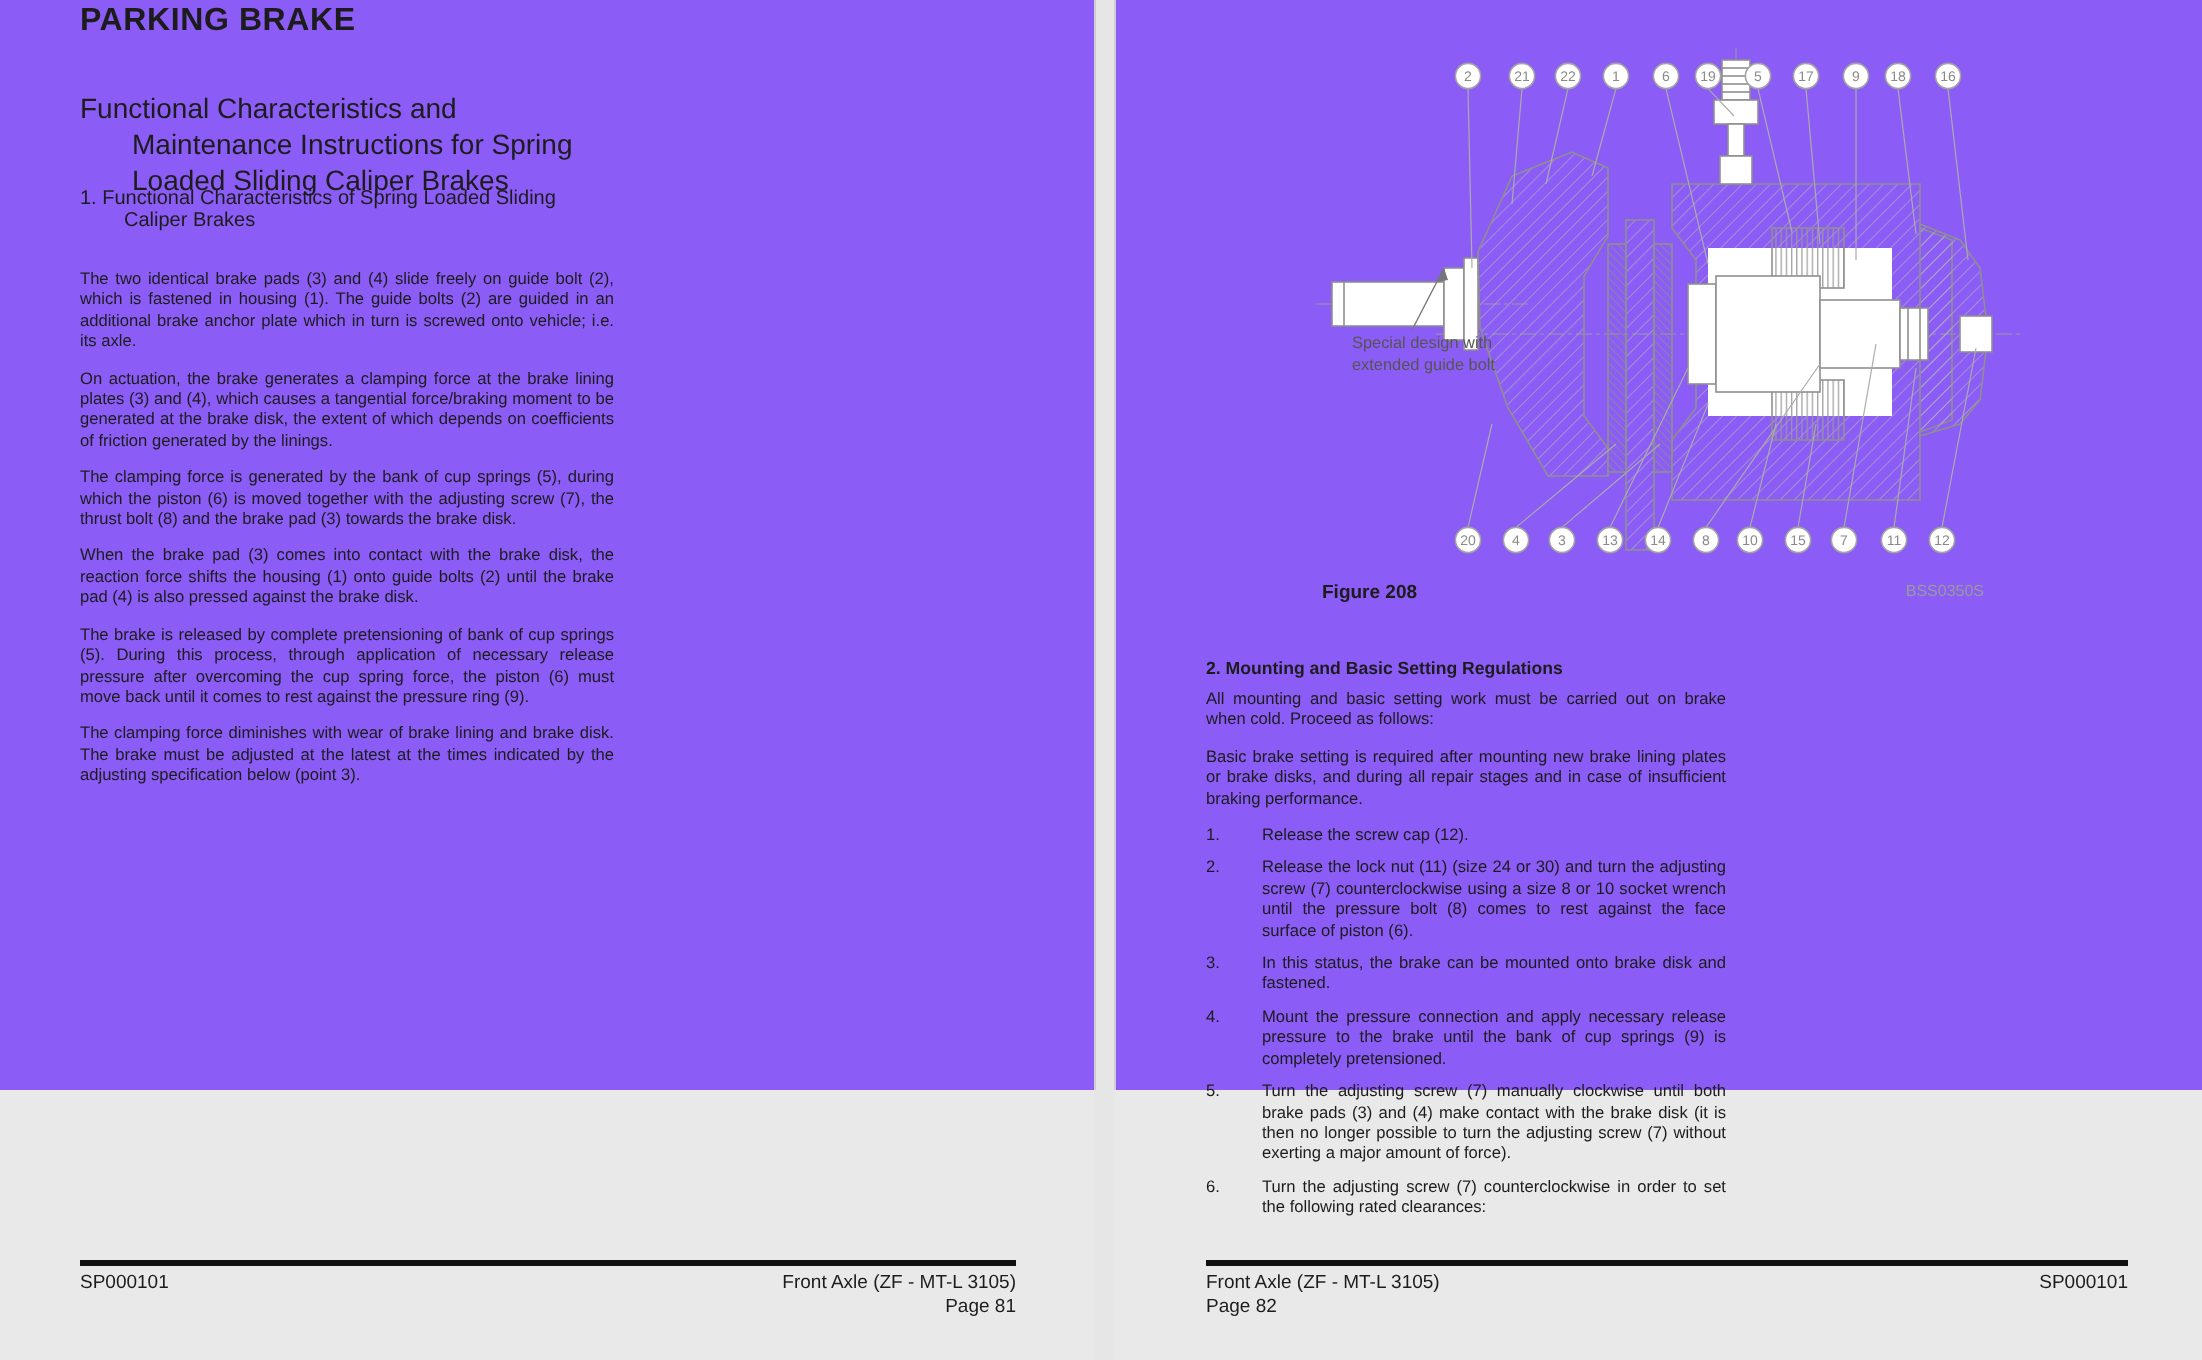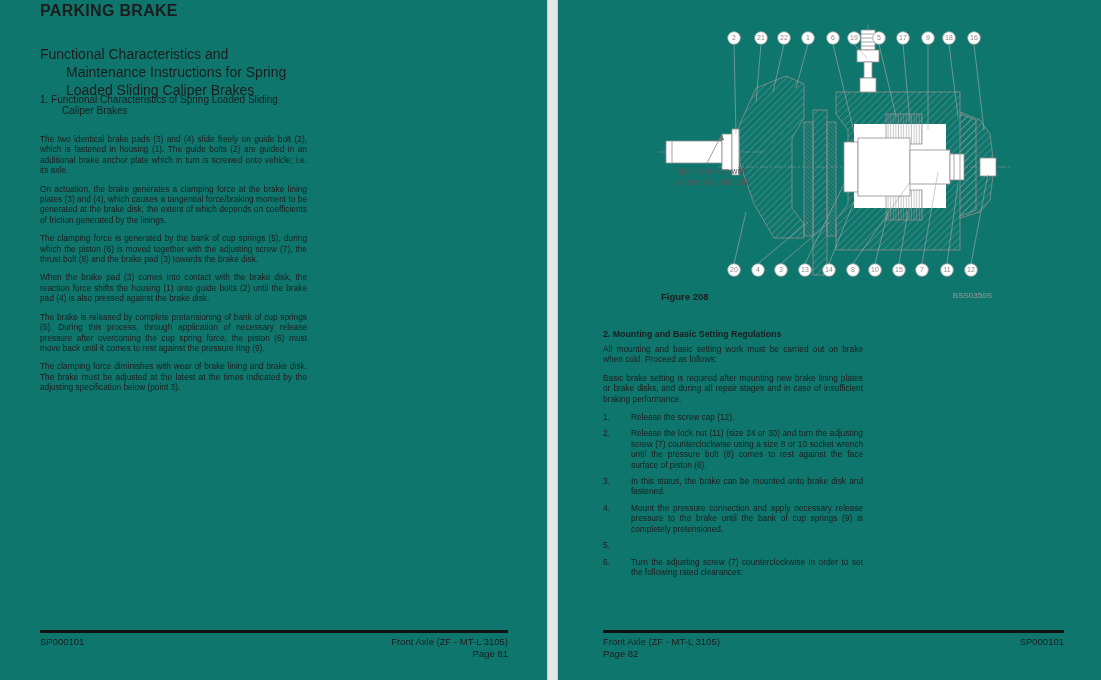--- a/index.html
+++ b/index.html
@@ -1,18 +1,18 @@
 <!DOCTYPE html>
 <html><head>
 <meta charset="utf-8">
 <style>
   html,body{margin:0;padding:0;background:#e9e9e9;}
   #canvas{position:relative;width:1101px;height:680px;background:#e9e9e9;overflow:hidden;
           font-family:"Liberation Sans",sans-serif;color:#1c1c1c;}
-  .page{position:absolute;top:0;height:680px;background:#0f766e;}
+  .page{position:absolute;top:0;height:545px;background:#8b5cf6;}
   #page-left{left:0;width:547px;border-right:1px solid #cfcfcf;}
   #page-right{left:557px;width:544px;border-left:1px solid #cfcfcf;}
   #gutter{position:absolute;left:547px;top:0;width:10px;height:680px;background:#e6e6e6;}
 
   .doc-title{position:absolute;left:40px;top:2px;font-size:16px;font-weight:bold;letter-spacing:.3px;}
   .subtitle{position:absolute;left:40px;top:45px;font-size:14px;font-weight:normal;line-height:18px;}
   .subtitle .ind{padding-left:26px;}
   .sec1-head{position:absolute;left:40px;top:95px;font-size:10px;font-weight:normal;line-height:10.5px;}
   .sec1-head .ind{padding-left:22px;}
   .para-col{position:absolute;left:40px;top:134px;width:267px;}
@@ -282,20 +282,21 @@
           <div class="step">
             <span class="step-num">3.</span>
             <span class="step-text">In this status, the brake can be mounted onto brake disk and fastened.</span>
           </div>
           <div class="step">
             <span class="step-num">4.</span>
             <span class="step-text">Mount the pressure connection and apply necessary release pressure to the brake until the bank of cup springs (9) is completely pretensioned.</span>
           </div>
           <div class="step">
             <span class="step-num">5.</span>
+            <span class="step-text">Turn the adjusting screw (7) manually clockwise until both brake pads (3) and (4) make contact with the brake disk (it is then no longer possible to turn the adjusting screw (7) without exerting a major amount of force).</span>
           </div>
           <div class="step">
             <span class="step-num">6.</span>
             <span class="step-text">Turn the adjusting screw (7) counterclockwise in order to set the following rated clearances:</span>
           </div>
         </div>
     </div>
 
     <div class="footer-line"></div>
     <div class="footer-text" style="left:45px;">

